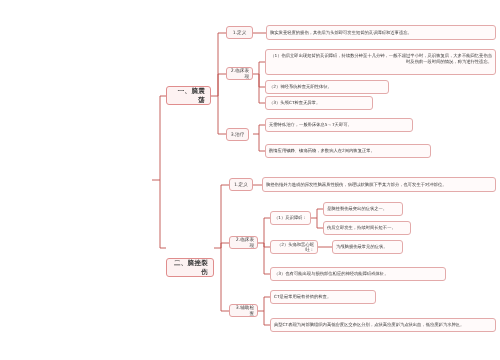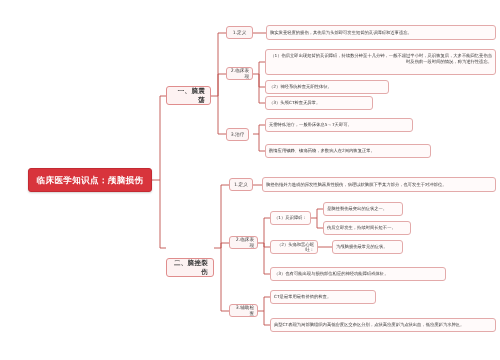--- a/index.html
+++ b/index.html
@@ -135,23 +135,20 @@
       <path d="M326,247 H332"></path>
 
       <path d="M258,311 H264"></path>
       <path d="M264,311 V297"></path>
       <path d="M264,311 V325"></path>
       <path d="M264,297 H270"></path>
       <path d="M264,325 H270"></path>
     </g>
   </svg>
 
-  <div class="node n-root" style="left:28px;top:168px;width:124px;height:24px;">
-    <span>临床医学知识点：颅脑损伤</span>
-  </div>
 
   <div class="node n-l2" style="left:166px;top:86px;width:45px;height:19px;">
     <span>一、脑震荡</span>
   </div>
 
   <div class="node n-l3" style="left:226px;top:26px;width:27px;height:13px;">
     <span>1.定义</span>
   </div>
   <div class="node n-leaf" style="left:266px;top:25px;width:230px;height:15px;">
     <span>脑实质受轻度的损伤，其伤后为头部即可发生短暂的意识障碍和近事遗忘。</span>

